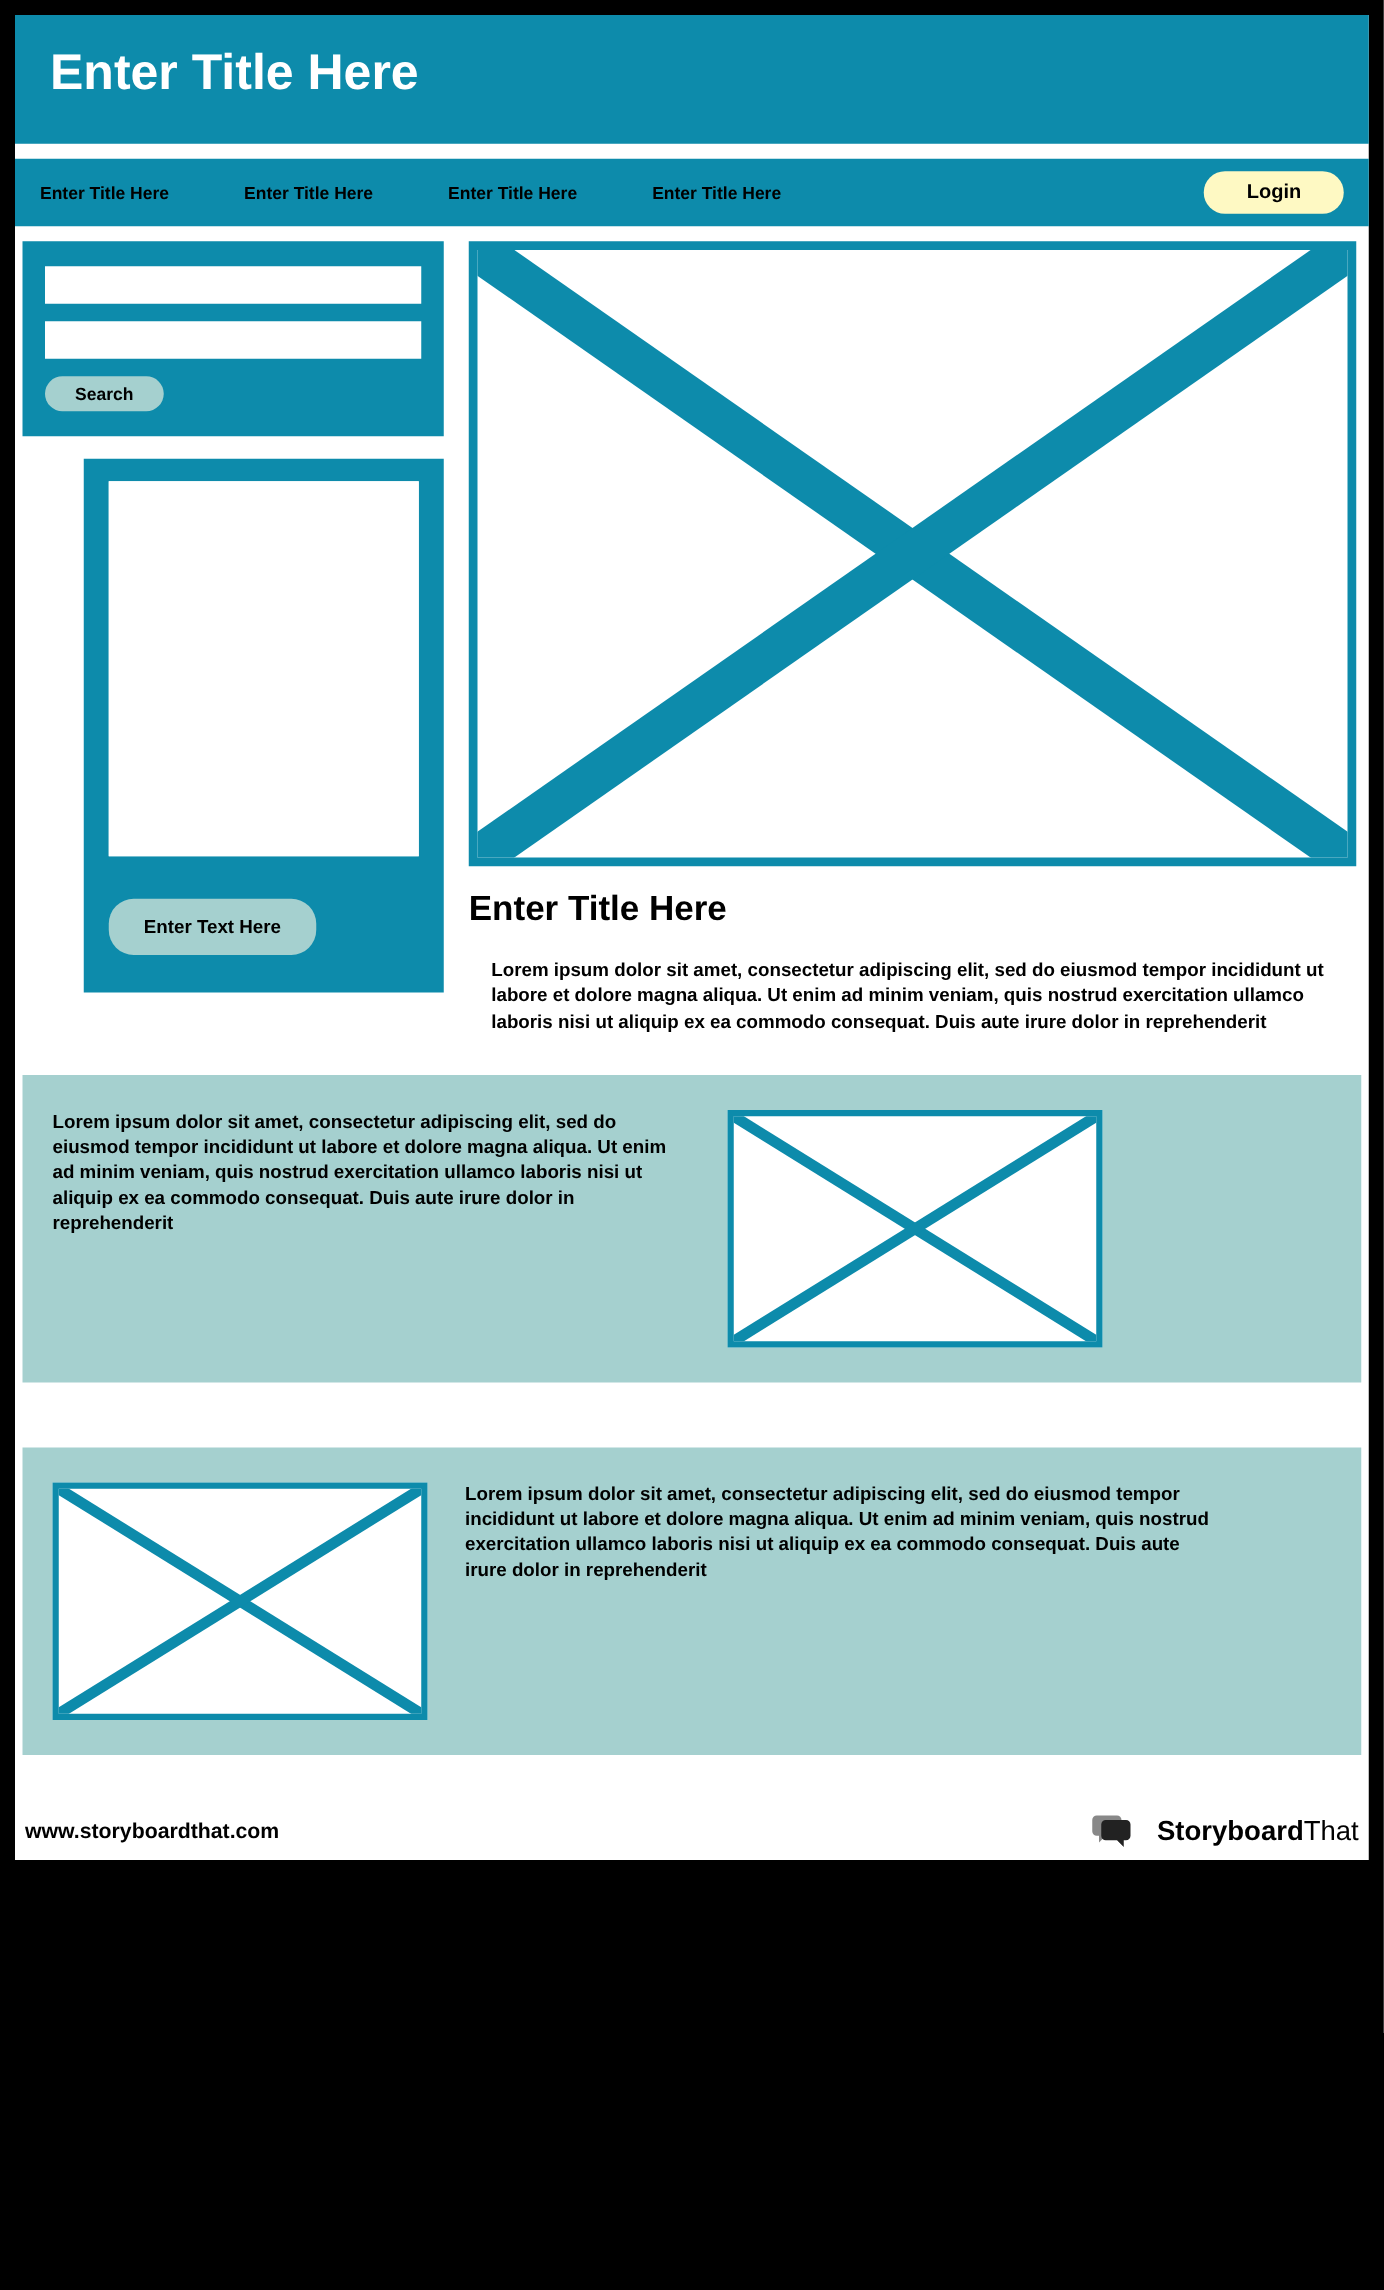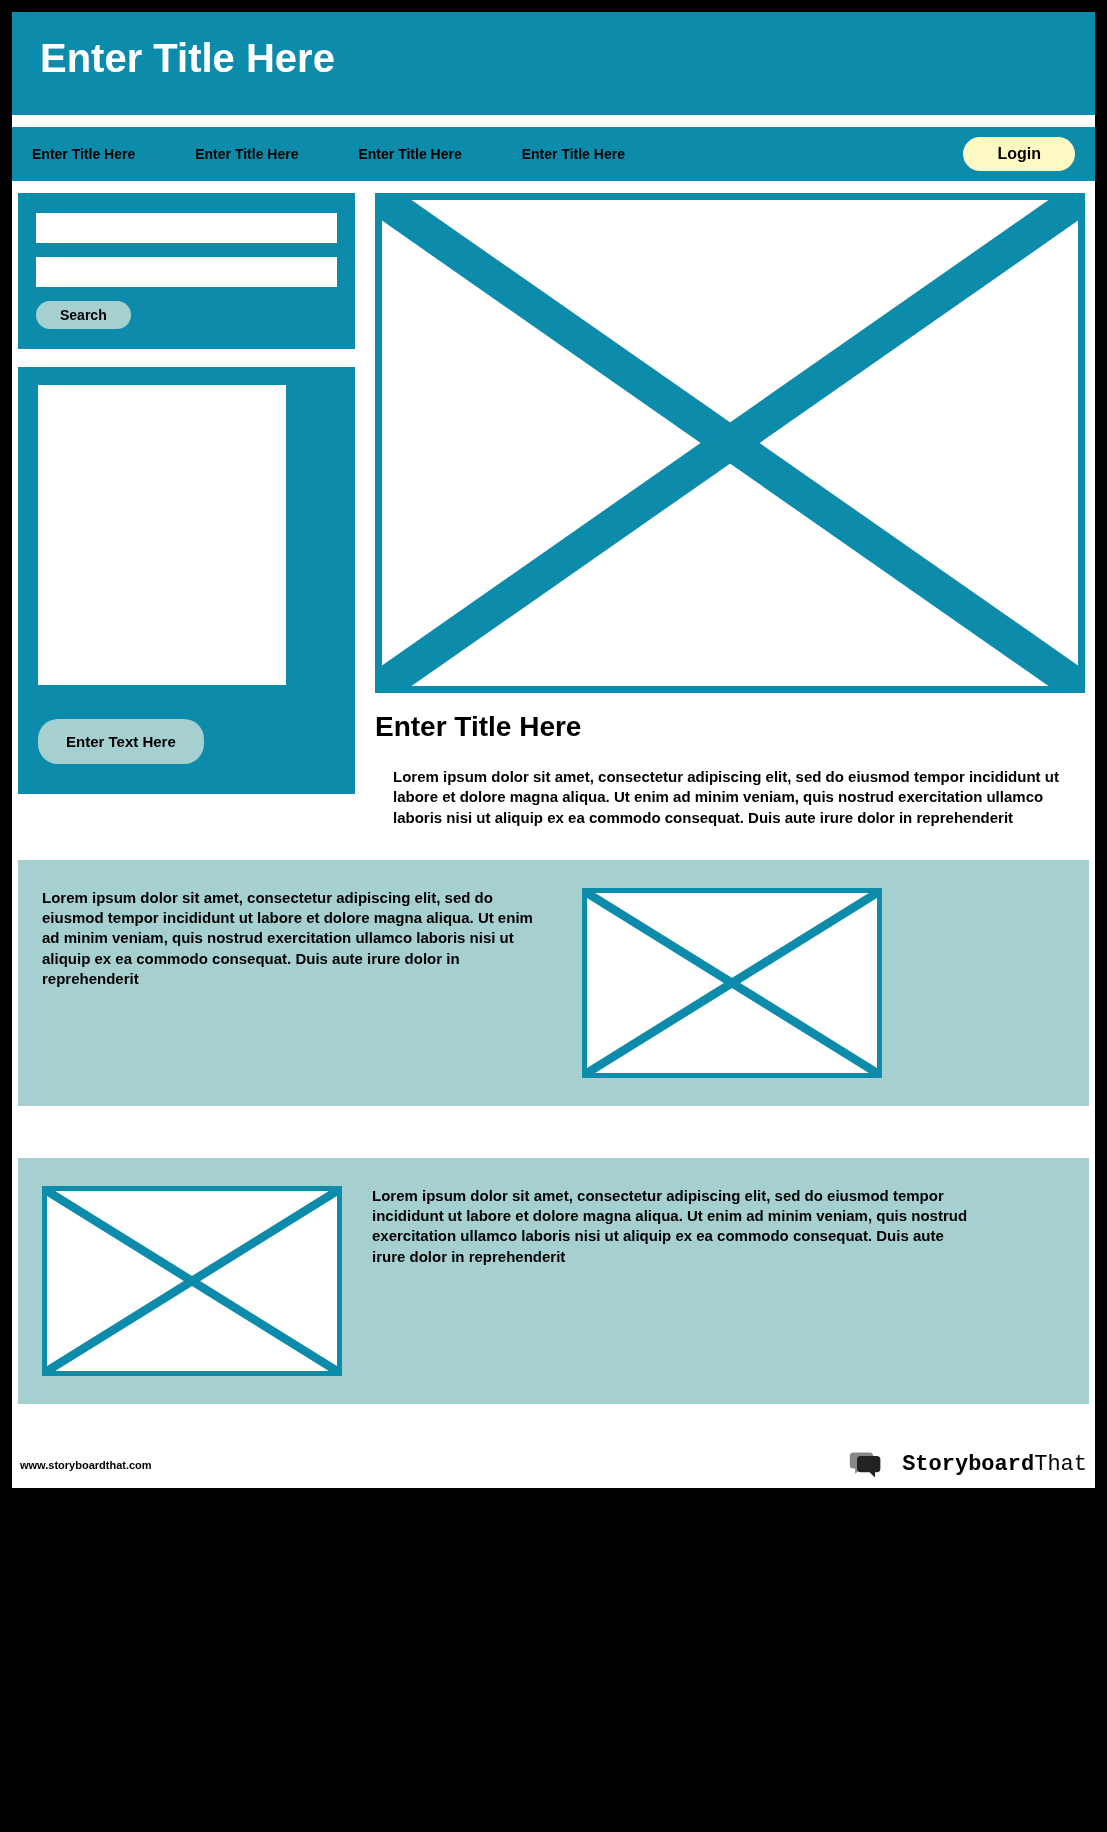--- a/index.html
+++ b/index.html
@@ -54,20 +54,21 @@
   .content-row {
     display: flex;
     gap: 20px;
     padding: 0 6px 0 6px;
   }
   .left-col {
     width: 337px;
     display: flex;
     flex-direction: column;
     gap: 18px;
+    align-items: flex-end;
   }
   .search-panel {
     background: #0d8bab;
     padding: 20px 18px 20px 18px;
   }
   .search-input {
     width: 100%;
     height: 30px;
     border: none;
     margin-bottom: 14px;
@@ -161,30 +162,29 @@
     max-width: 600px;
   }
   .footer {
     display: flex;
     align-items: center;
     justify-content: space-between;
     padding: 10px 8px 8px 8px;
     margin-top: 24px;
   }
   .footer-url {
-    font-size: 11px;
+    font-size: 17px;
     font-weight: 700;
   }
   .footer-brand {
     display: flex;
     align-items: center;
     gap: 18px;
     font-size: 22px;
     font-weight: 400;
-    font-family: Liberation Mono, monospace;
   }
   .footer-brand b { font-weight: 700; }
   .chat-icon {
     position: relative;
     width: 36px;
     height: 30px;
   }
   svg.cross line {
     stroke: #0d8bab;
     stroke-width: 6;

